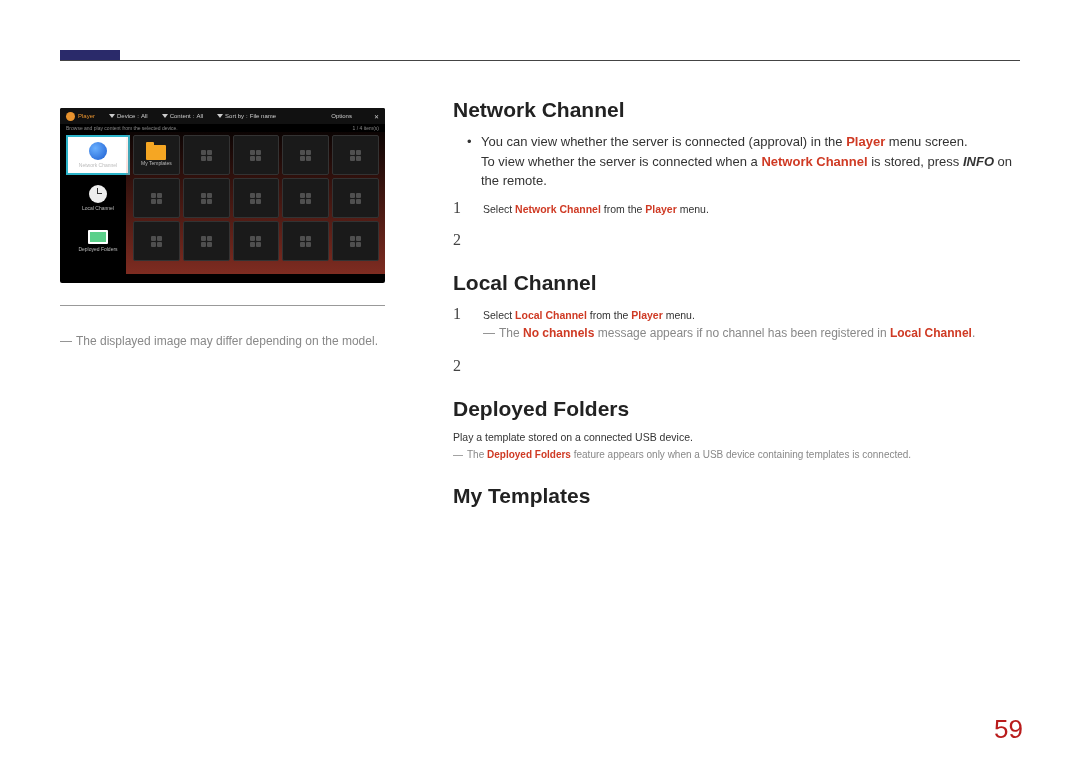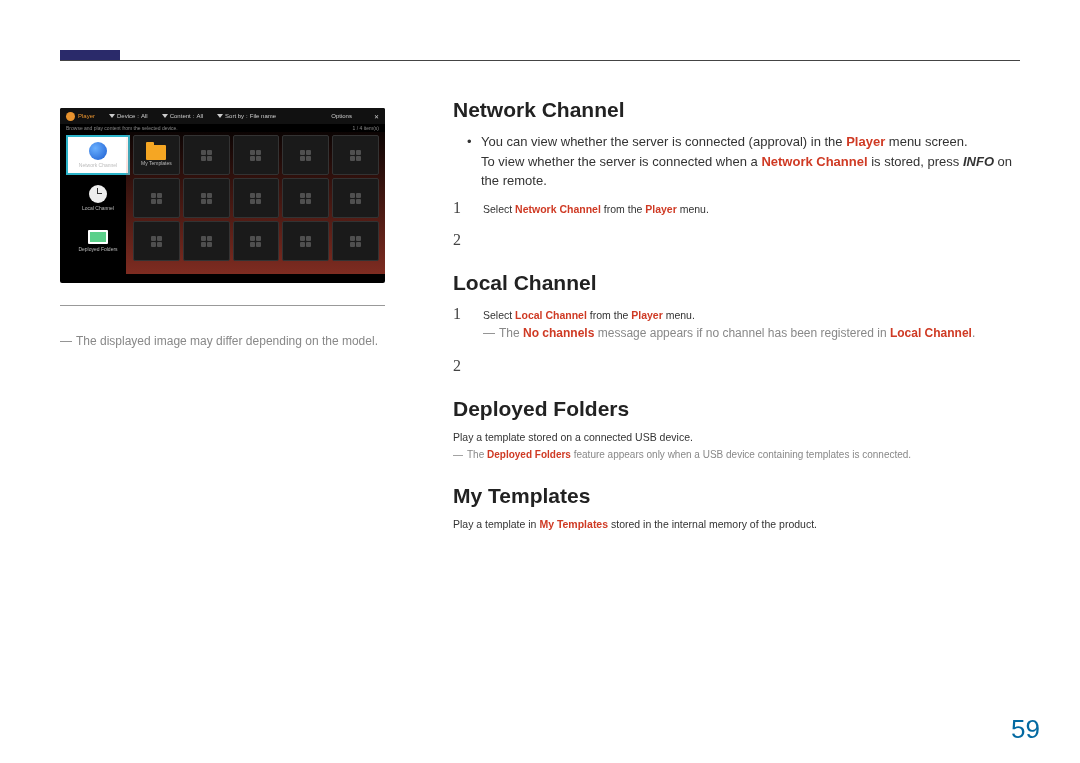--- a/index.html
+++ b/index.html
@@ -22,23 +22,23 @@
     position: absolute;
     top: 50px;
     left: 60px;
     width: 60px;
     height: 11px;
     background: #2a2a6a;
   }
   .page-number {
     position: absolute;
     bottom: 18px;
-    right: 40px;
+    right: 57px;
     font-size: 26px;
-    color: #0369a1;
+    color: #b91c1c;
     font-weight: 300;
   }
   .left-col {
     position: absolute;
     left: 60px;
     top: 108px;
     width: 330px;
   }
   .screenshot {
     width: 325px;
@@ -441,18 +441,17 @@
   </div>
 
   <div class="sec">
     <h2>Deployed Folders</h2>
     <p class="desc">Play a template stored on a connected USB device.</p>
     <p class="standalone-note"><span class="dash">―</span><span>The </span><span class="hl">Deployed Folders</span><span> feature appears only when a USB device containing templates is connected.</span></p>
   </div>
 
   <div class="sec">
     <h2>My Templates</h2>
-    <p class="desc"><span>Play a template in </span><span class="hl">My Templates</span><span> stored in the internal memory of the product.</span></p>
   </div>
 
 </div>
 
 <div class="page-number">59</div>
 
 </body></html>

